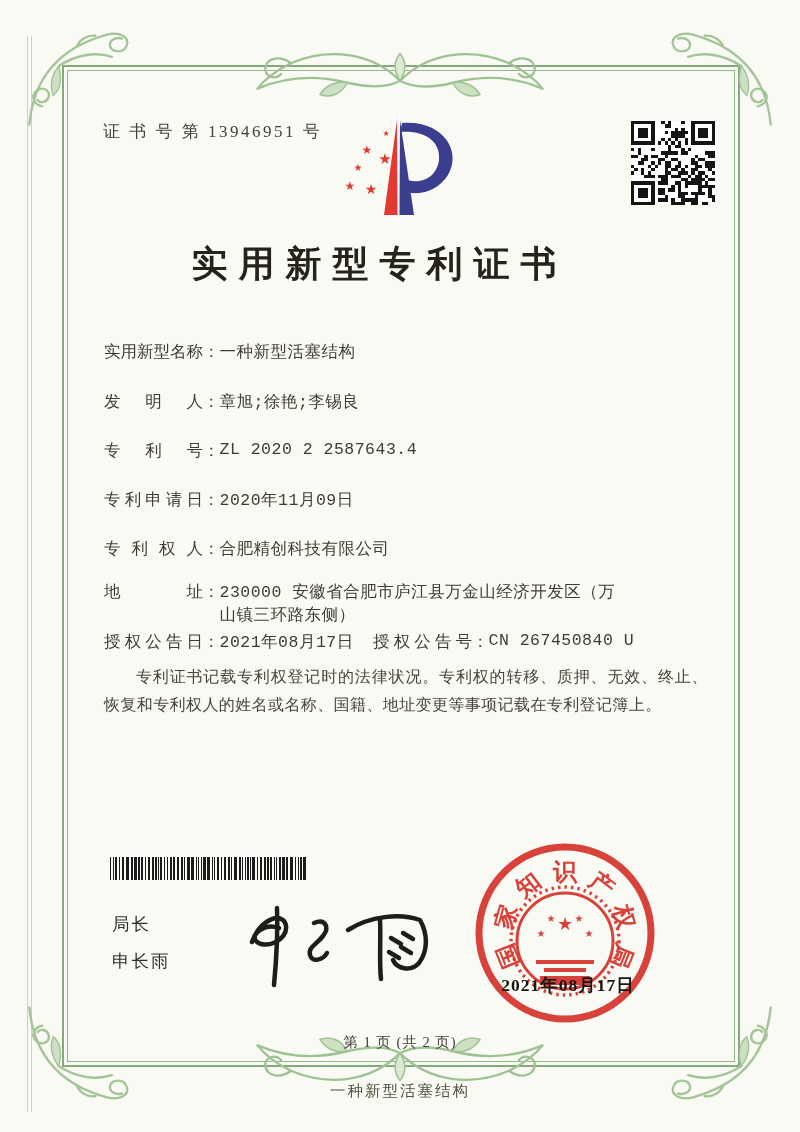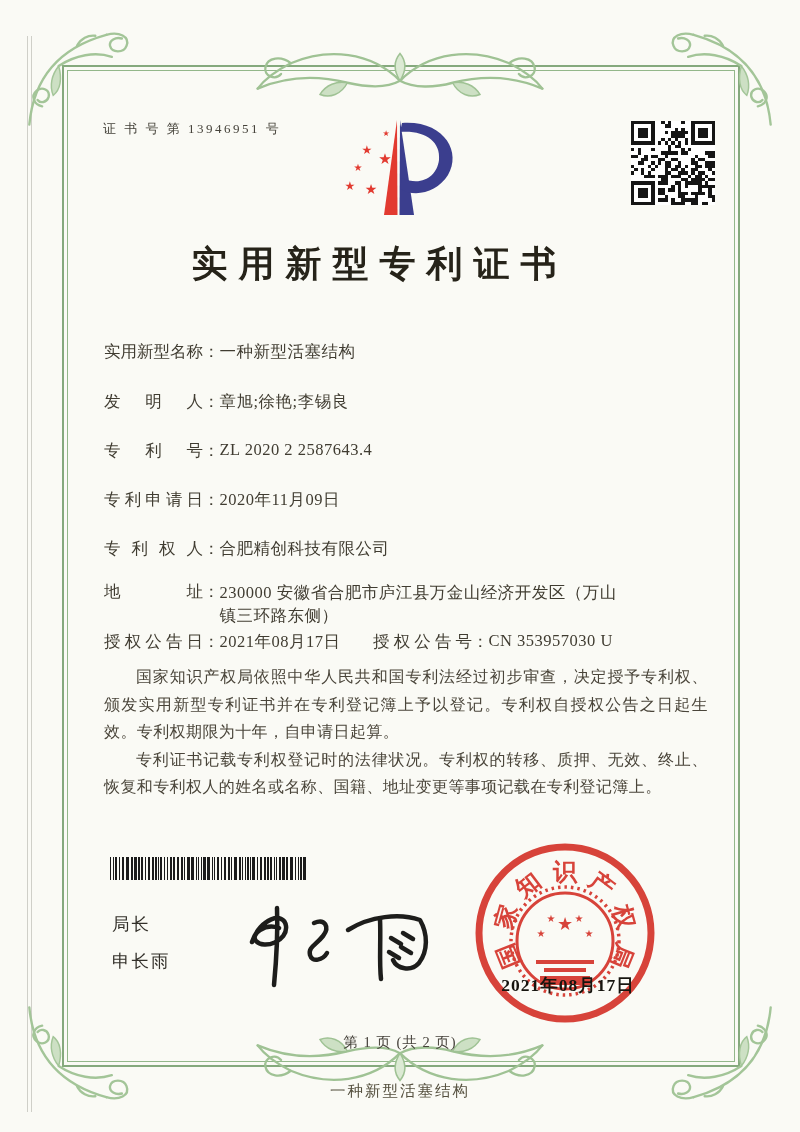--- a/index.html
+++ b/index.html
@@ -22,34 +22,34 @@
   }
   .frame::before{
     content:"";position:absolute;inset:3px;border:1px solid #93b78a;
   }
 
   .deco{position:absolute;pointer-events:none;}
   .deco svg{display:block;}
 
   .cert-no{
     position:absolute;left:103px;top:120px;
-    font-size:13px;letter-spacing:2.5px;color:#45423a;
+    font-size:17px;letter-spacing:2.5px;color:#45423a;
   }
 
   .logo{position:absolute;left:336px;top:114px;width:132px;height:110px;}
   .qr{position:absolute;left:631px;top:121px;width:84px;height:84px;background:#fff;}
 
   .title{
     position:absolute;left:0;top:240px;width:748px;
     text-align:center;font-size:36px;font-weight:600;color:#262319;
     letter-spacing:11px;text-indent:11px;
   }
 
   .fields{position:absolute;left:104px;top:0;width:640px;}
-  .frow{position:absolute;left:0;font-size:16.5px;white-space:nowrap;color:#403c31;}
+  .frow{position:absolute;left:0;font-size:16.5px;white-space:nowrap;color:#403c31;font-family:Liberation Mono, monospace;}
   .frow .lbl{
     display:inline-block;width:99px;
     text-align:justify;text-align-last:justify;
     vertical-align:top;
   }
   .frow .colon{display:inline-block;vertical-align:top;}
   .frow .val{display:inline-block;letter-spacing:0.5px;vertical-align:top;}
   .frow .val.wrap{white-space:normal;width:412px;line-height:23px;}
   .frow .pair2{position:absolute;left:269px;top:0;white-space:nowrap;}
   .frow .pair2 .lbl{width:99px;}
@@ -395,27 +395,26 @@
   </div>
   <div class="frow" style="top:538px">
     <span class="lbl">专利权人</span><span class="colon">：</span><span class="val">合肥精创科技有限公司</span>
   </div>
   <div class="frow" style="top:581px">
     <span class="lbl">地址</span><span class="colon">：</span><span class="val wrap">230000 安徽省合肥市庐江县万金山经济开发区（万山镇三环路东侧）</span>
   </div>
   <div class="frow" style="top:631px">
     <span class="lbl">授权公告日</span><span class="colon">：</span><span class="val">2021年08月17日</span>
     <span class="pair2">
-      <span class="lbl">授权公告号</span><span class="colon">：</span><span class="val">CN 353957030 U</span>
+      <span class="lbl">授权公告号</span><span class="colon">：</span><span class="val">CN 267450840 U</span>
     </span>
   </div>
 </div>
 
 <div class="paras">
-  <p>国家知识产权局依照中华人民共和国专利法经过初步审查，决定授予专利权、颁发实用新型专利证书并在专利登记簿上予以登记。专利权自授权公告之日起生效。专利权期限为十年，自申请日起算。</p>
   <p>专利证书记载专利权登记时的法律状况。专利权的转移、质押、无效、终止、恢复和专利权人的姓名或名称、国籍、地址变更等事项记载在专利登记簿上。</p>
 </div>
 
 <div class="barcode">
   <svg id="barcode-svg" width="200" height="23" shape-rendering="crispEdges">
       <rect x="0" y="0" width="1" height="23" fill="#1b1b1b"></rect>
       <rect x="3" y="0" width="1" height="23" fill="#1b1b1b"></rect>
       <rect x="5" y="0" width="2" height="23" fill="#1b1b1b"></rect>
       <rect x="9" y="0" width="1" height="23" fill="#1b1b1b"></rect>
       <rect x="12" y="0" width="2" height="23" fill="#1b1b1b"></rect>

